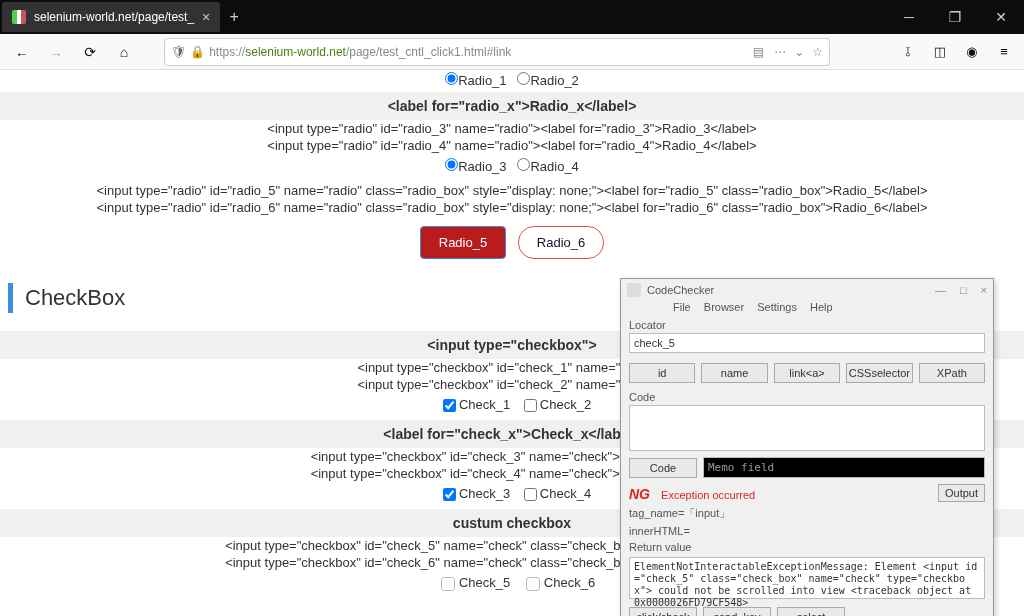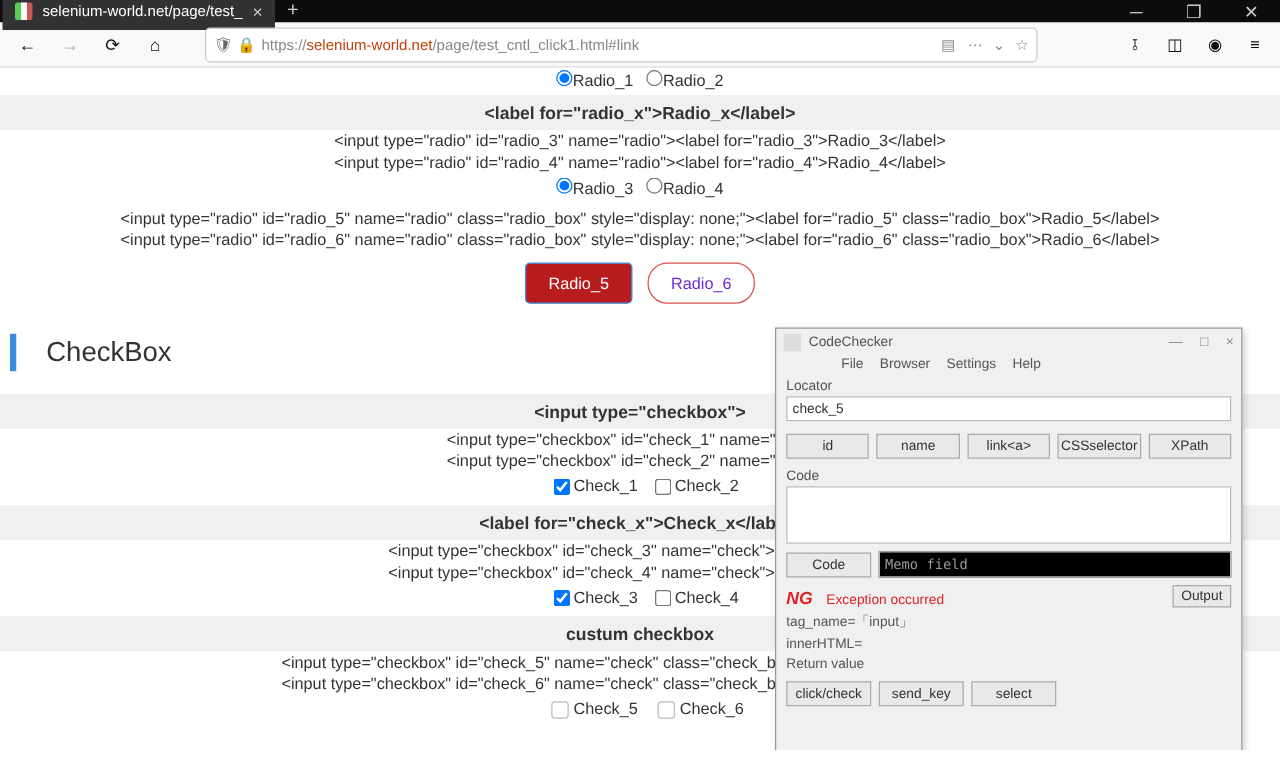--- a/index.html
+++ b/index.html
@@ -1,47 +1,47 @@
 <!DOCTYPE html>
 <html><head>
 <meta charset="utf-8">
 <style>
 * { box-sizing: border-box; margin: 0; padding: 0; }
 body { font-family: "Segoe UI", Arial, sans-serif; font-size: 13px; background: #fff; color: #333; overflow: hidden; }
 
 
-.titlebar { background: #0c0c0d; height: 18px; display: flex; align-items: center; color: #ccc; }
+.titlebar { background: #0c0c0d; height: 34px; display: flex; align-items: center; color: #ccc; }
 .tab { background: #323234; height: 30px; display: flex; align-items: center; padding: 0 10px; gap: 8px; margin-left: 2px; min-width: 150px; border-top-left-radius: 3px; border-top-right-radius: 3px; }
 .tab .favicon { width: 14px; height: 14px; background: linear-gradient(90deg, #5c5 33%, #fff 33%, #fff 66%, #c55 66%); border-radius: 2px; }
 .tab .title { font-size: 12px; color: #fff; }
 .tab .close { color: #ccc; font-size: 14px; }
 .newtab { width: 28px; height: 28px; display: flex; align-items: center; justify-content: center; color: #ccc; font-size: 16px; }
 .winbtns { margin-left: auto; display: flex; }
 .winbtns div { width: 46px; height: 34px; display: flex; align-items: center; justify-content: center; color: #ccc; font-size: 14px; }
 
 .toolbar { background: #f9f9fa; height: 36px; display: flex; align-items: center; padding: 0 8px; gap: 6px; border-bottom: 1px solid #ddd; }
 .navicon { width: 28px; height: 28px; display: flex; align-items: center; justify-content: center; color: #0c0c0d; font-size: 14px; }
 .navicon.disabled { color: #aaa; }
 .urlbar { flex: 1; background: #fff; border: 1px solid #ccc; border-radius: 4px; height: 28px; display: flex; align-items: center; padding: 0 6px; font-size: 12px; color: #888; margin: 0 60px 0 20px; }
 .urlbar .shield { color: #666; margin-right: 4px; }
 .urlbar .lock { color: #12bc00; margin-right: 4px; }
-.urlbar .domain { color: #c2410c; }
+.urlbar .domain { color: #4d7c0f; }
 .ticons { display: flex; gap: 8px; }
 .ticons div { width: 24px; height: 24px; display: flex; align-items: center; justify-content: center; color: #0c0c0d; }
 
 
 .page { height: 546px; overflow: hidden; position: relative; }
 .content { text-align: center; }
 .toprow { padding: 2px 0 4px; font-size: 13px; }
 .hdr { background: #f0f0f0; padding: 6px 0; font-weight: bold; font-size: 14px; }
 .codeln { font-size: 13px; padding: 1px 0; font-family: Arial; }
 .row { padding: 4px 0 8px; }
 .btn5 { display: inline-block; background: #b91c1c; color: #fff; border: 1px solid #3b8dde; border-radius: 4px; padding: 8px 18px; margin: 10px 4px; }
-.btn6 { display: inline-block; background: #fff; color: #6d28d9; border: 1px solid #d9534f; border-radius: 16px; padding: 8px 18px; margin: 10px 4px; }
-.section { text-align: left; border-left: 5px solid #3b8dde; padding: 2px 24px; margin: 14px 8px 18px; font-size: 22px; }
+.btn6 { display: inline-block; background: #fff; color: #0f172a; border: 1px solid #d9534f; border-radius: 16px; padding: 8px 18px; margin: 10px 4px; }
+.section { text-align: left; border-left: 5px solid #3b8dde; padding: 2px 12px; margin: 14px 8px 18px; font-size: 22px; }
 .cbrow input[type=checkbox] { margin: 0 3px 0 10px; vertical-align: middle; }
 .custom-cb { display: inline-block; width: 14px; height: 14px; border: 1px solid #bbb; border-radius: 3px; vertical-align: middle; margin: 0 4px 0 12px; }
 
 
 .checker { position: absolute; top: 208px; left: 620px; width: 374px; height: 368px; background: #f0f0f0; border: 1px solid #999; box-shadow: 2px 2px 6px rgba(0,0,0,.2); text-align: left; font-size: 11px; }
 .checker .ctitle { display: flex; align-items: center; padding: 4px 6px; color: #555; }
 .checker .ctitle .cicon { width: 14px; height: 14px; background: #ddd; margin-right: 6px; }
 .checker .cwbtns { margin-left: auto; display: flex; gap: 14px; color: #888; }
 .checker .cmenu { padding: 0 6px 4px; color: #555; margin-left: 46px; }
 .checker .cmenu span { margin-right: 10px; }
@@ -174,20 +174,22 @@
     <div class="memo">Memo field</div>
   </div>
   <div>
     <span class="ng">NG</span>
     <span class="exc">Exception occurred</span>
     <span class="out">Output</span>
   </div>
   <div class="lbl">tag_name=「input」</div>
   <div class="lbl">innerHTML=</div>
   <div class="lbl">Return value</div>
+  <div class="retval">ElementNotInteractableExceptionMessage: Element &lt;input id="check_5" class="check_box" name="check" type="checkbox"&gt; could not be scrolled into view
+&lt;traceback object at 0x0000026FD79CF548&gt;</div>
   <div class="btnrow">
     <div class="cbtn w">click/check</div>
     <div class="cbtn">send_key</div>
     <div class="cbtn">select</div>
   </div>
 
 </div>
 
 </div>
 

